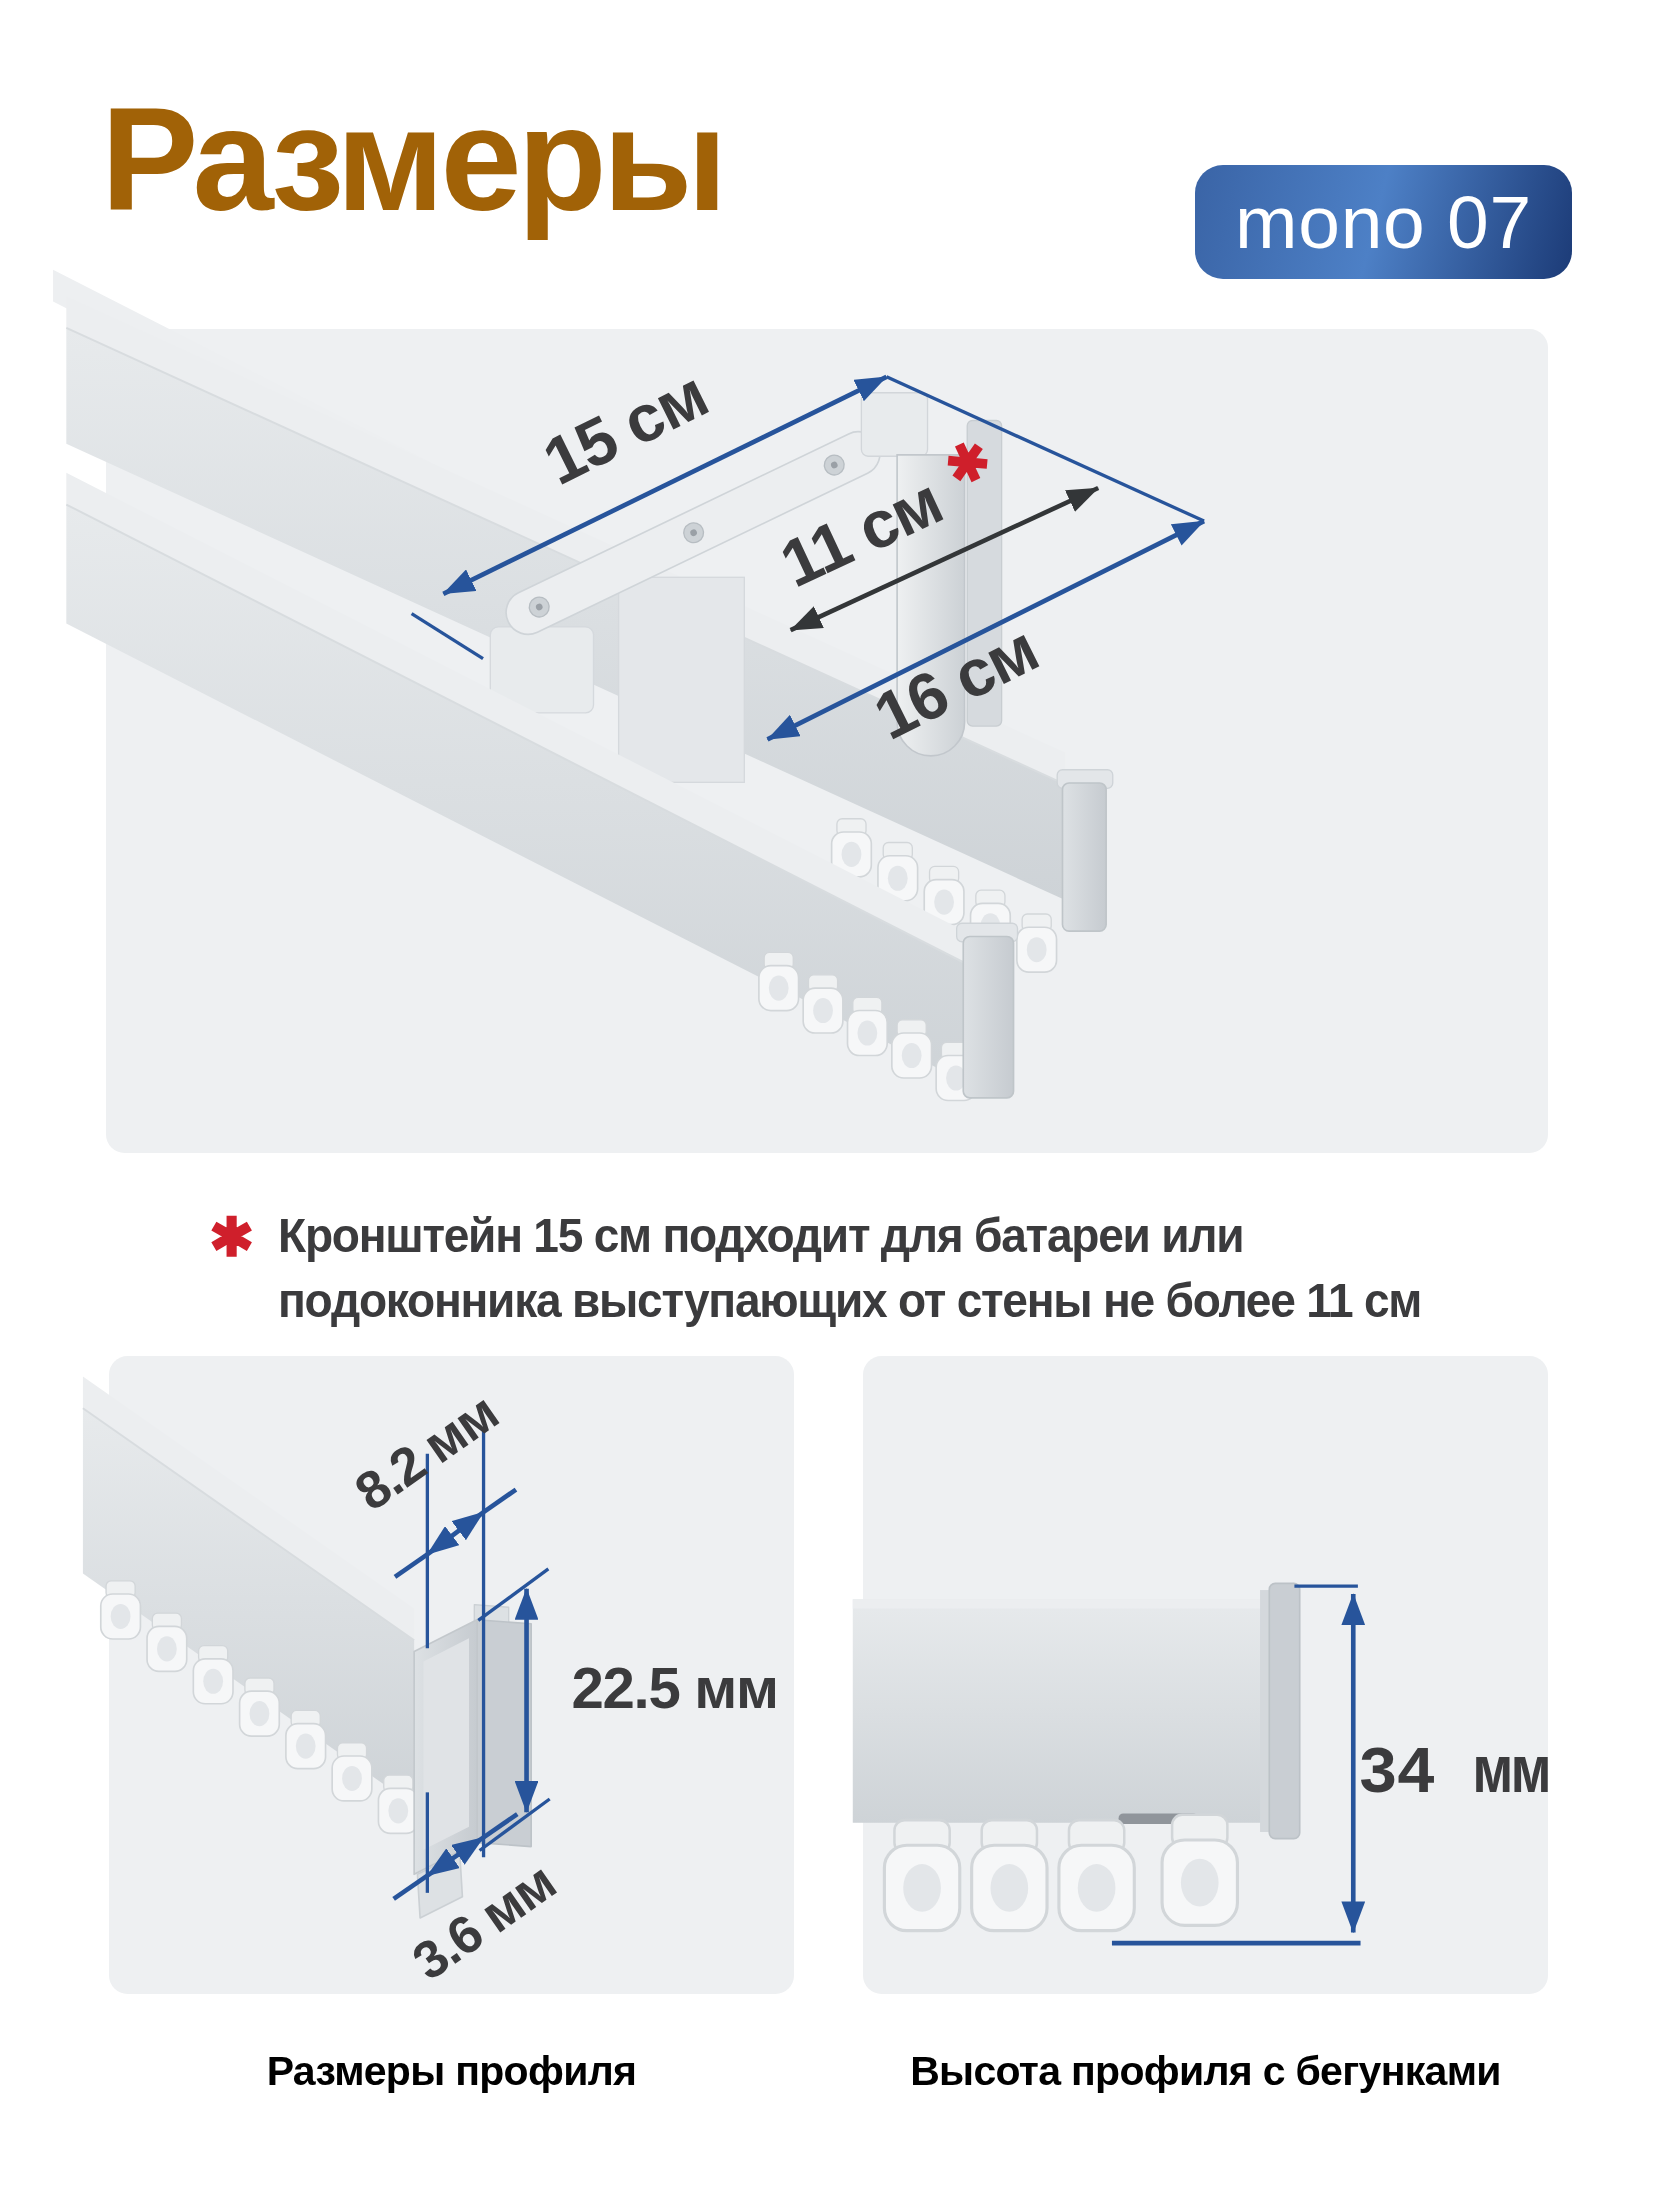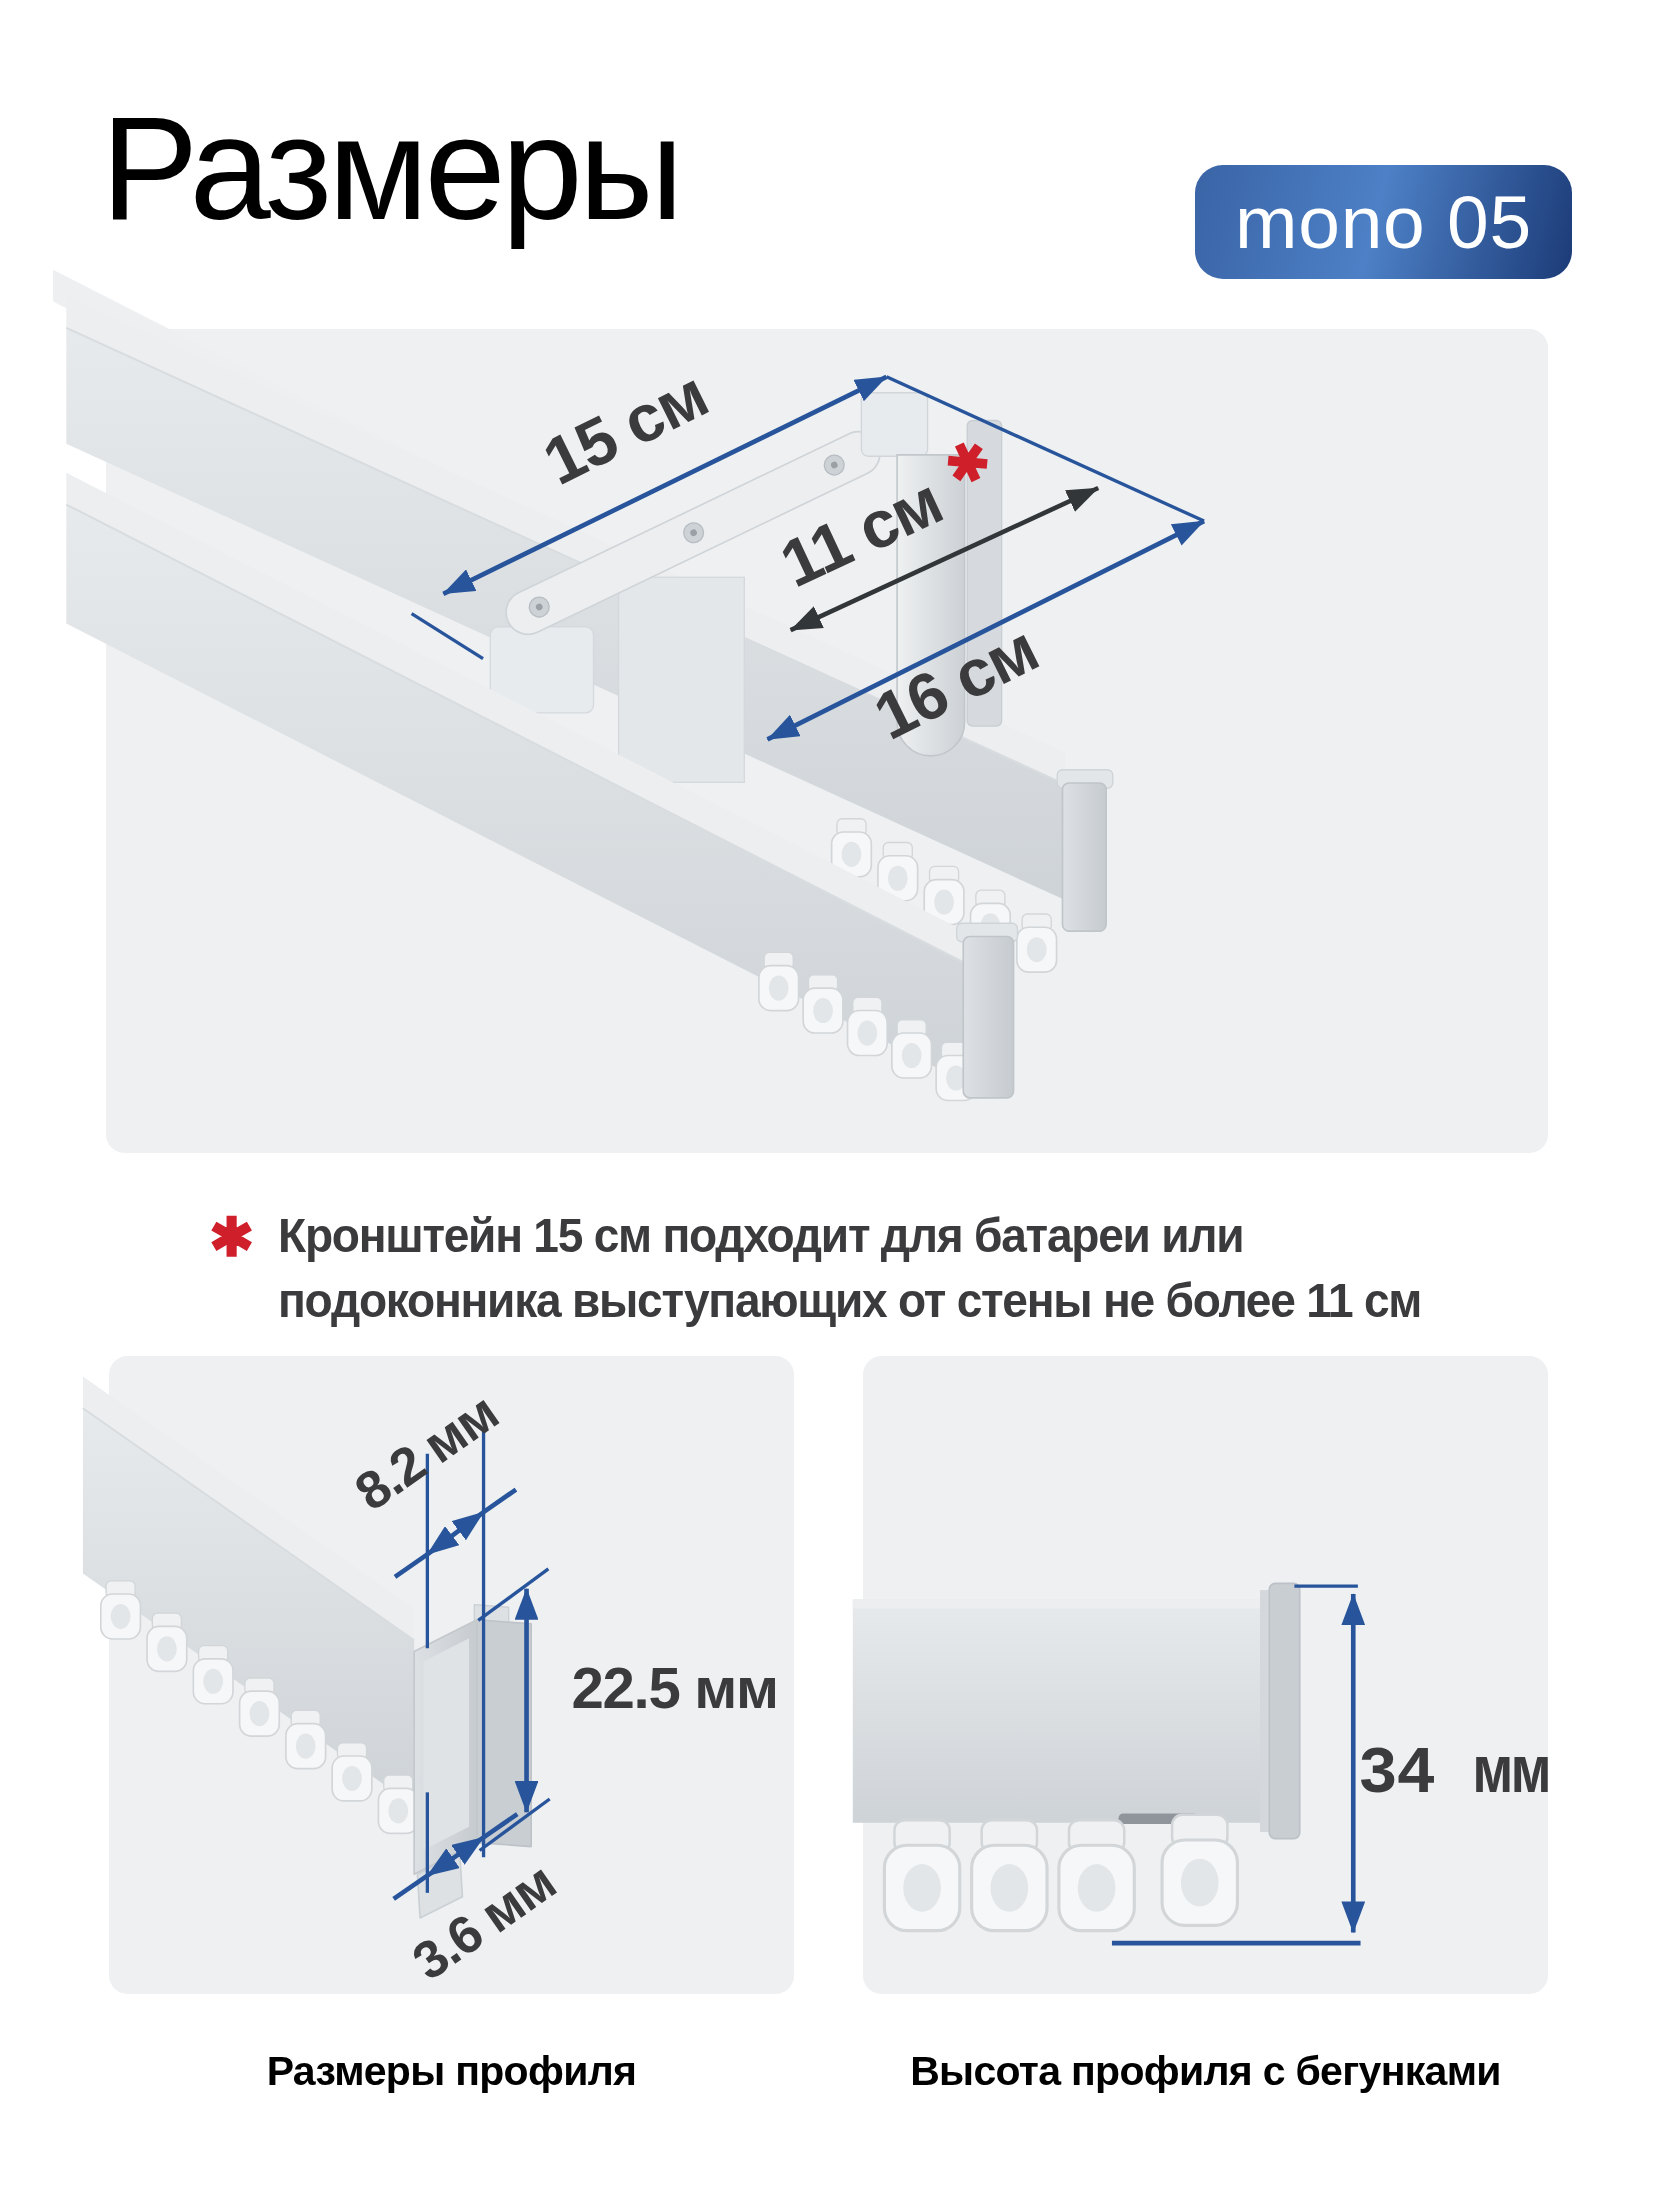--- a/index.html
+++ b/index.html
@@ -1,19 +1,19 @@
 <!DOCTYPE html>
 <html style="font-size:10.6px"><head>
 <meta charset="utf-8">
 <style>
   html,body{margin:0;padding:0;background:#ffffff;}
   body{width:1654px;height:2205px;position:relative;font-family:"Liberation Sans",sans-serif;overflow:hidden;}
   .abs{position:absolute;}
   .panel{position:absolute;background:#eef0f2;border-radius:18.5px;}
-  #title{left:101px;top:85px;font-size:146px;font-weight:400;color:#000000;letter-spacing:-4px;}
+  #title{left:101px;top:76px;font-size:146px;font-weight:700;color:#a16207;letter-spacing:-4px;}
   #badge{left:1195px;top:165px;width:377px;height:114px;border-radius:28px;
          background:linear-gradient(104deg,#3a64a6 0%,#4d80c6 48%,#1c3b77 100%);
          display:flex;align-items:center;justify-content:center;}
   #badge span{color:#ffffff;font-size:75px;font-weight:500;letter-spacing:0.7px;}
   #main-panel{left:106px;top:329px;width:1442px;height:824px;}
   #profile-panel{left:109px;top:1356px;width:685px;height:638px;}
   #height-panel{left:863px;top:1356px;width:685px;height:638px;font-family:Liberation Mono, monospace;}
   #note{left:278px;top:1203px;width:1204px;color:#3b3b3d;font-size:48px;font-weight:700;
         line-height:65px;letter-spacing:-1.3px;transform:scaleX(0.96);transform-origin:left top;}
   #note-mark{left:209px;top:1206px;font-size:54px;font-weight:700;color:#cf1f2b;}
@@ -54,21 +54,21 @@
       <rect x="10" y="0" width="44" height="26" rx="8" fill="#eff1f2" stroke="#d2d6d9" stroke-width="2"></rect>
       <rect x="2" y="20" width="60" height="68" rx="18" fill="#f6f7f8" stroke="#d2d6d9" stroke-width="2.5"></rect>
       <ellipse cx="32" cy="54" rx="15" ry="19" fill="#e3e6e9"></ellipse>
     </g>
   </defs>
 </svg>
 
 <div class="abs" id="title">Размеры</div>
 
 <div class="abs" id="badge">
-  <span>mono 05</span>
+  <span>mono 07</span>
 </div>
 
 <div class="panel" id="main-panel">
   <svg width="1442" height="824" viewBox="0 0 2180 1245">
 
     <g>
       <polygon points="-80,-92 1450,688 1450,640 -80,-140" fill="#edeff1" transform="translate(0,50) scale(1,1)"></polygon>
       <polygon points="-60,-50 1450,640 1450,688 -60,-2" fill="#eceef0"></polygon>
       <polygon points="-60,-2 1450,688 1450,863 -60,173" fill="url(#gFace)"></polygon>
       <line x1="-60" y1="-2" x2="1450" y2="688" stroke="#d8dcdf" stroke-width="3"></line>

